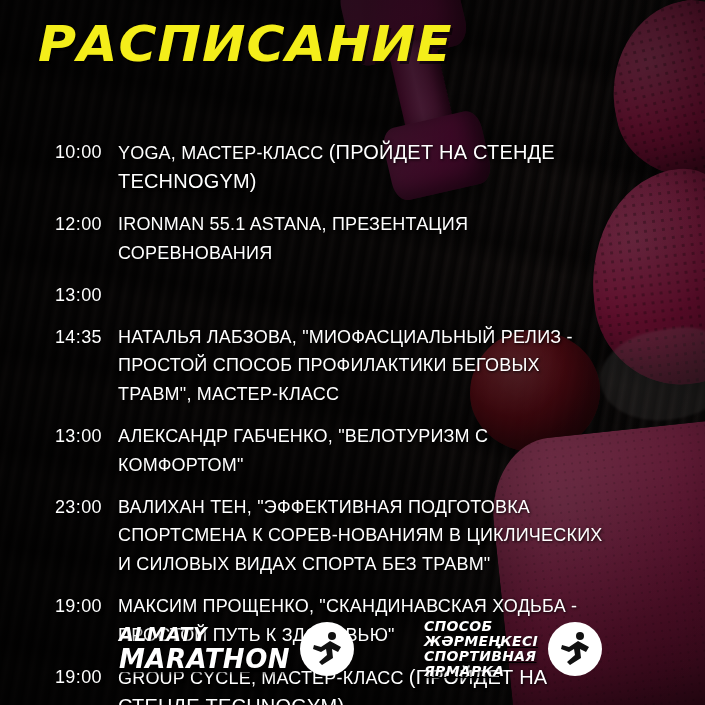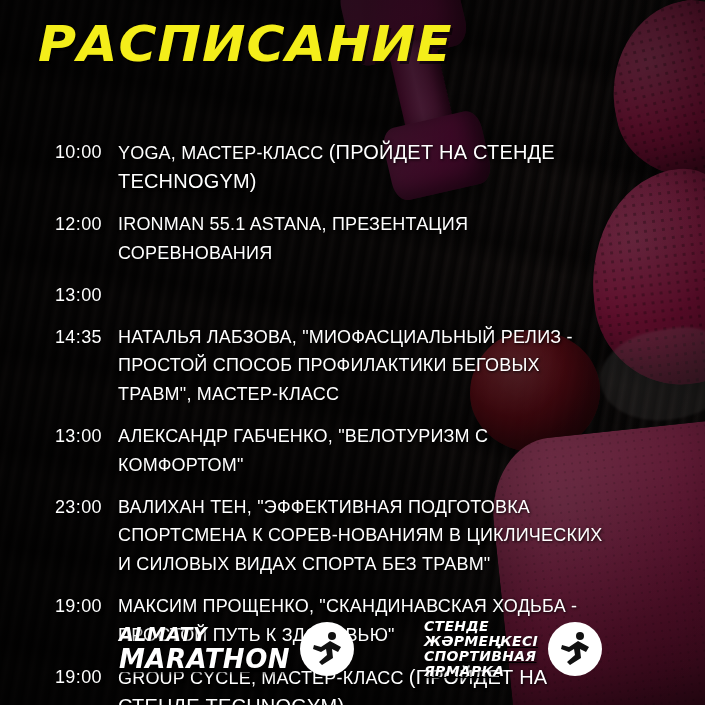--- a/index.html
+++ b/index.html
@@ -348,21 +348,21 @@
         <div class="runner-badge">
           <svg width="40" height="40" viewBox="0 0 40 40" aria-hidden="true">
             <circle cx="25" cy="7" r="4" fill="#111"></circle>
             <path d="M23 12 L14 18 L7 16 L6 20 L14 23 L19 20 L20 26 L12 33 L15 36 L26 29 L25 20 L31 23 L34 18 Z" fill="#111"></path>
           </svg>
         </div>
       </div>
 
       <div class="logo logo-right">
         <div class="logo-text">
-          <span class="l1">СТЕНДЕ</span>
+          <span class="l1">СПОСОБ</span>
           <span class="l2">ЖӘРМЕҢКЕСІ</span>
           <span class="l3">СПОРТИВНАЯ</span>
           <span class="l4">ЯРМАРКА</span>
         </div>
         <div class="runner-badge">
           <svg width="40" height="40" viewBox="0 0 40 40" aria-hidden="true">
             <circle cx="25" cy="7" r="4" fill="#111"></circle>
             <path d="M23 12 L14 18 L7 16 L6 20 L14 23 L19 20 L20 26 L12 33 L15 36 L26 29 L25 20 L31 23 L34 18 Z" fill="#111"></path>
           </svg>
         </div>

